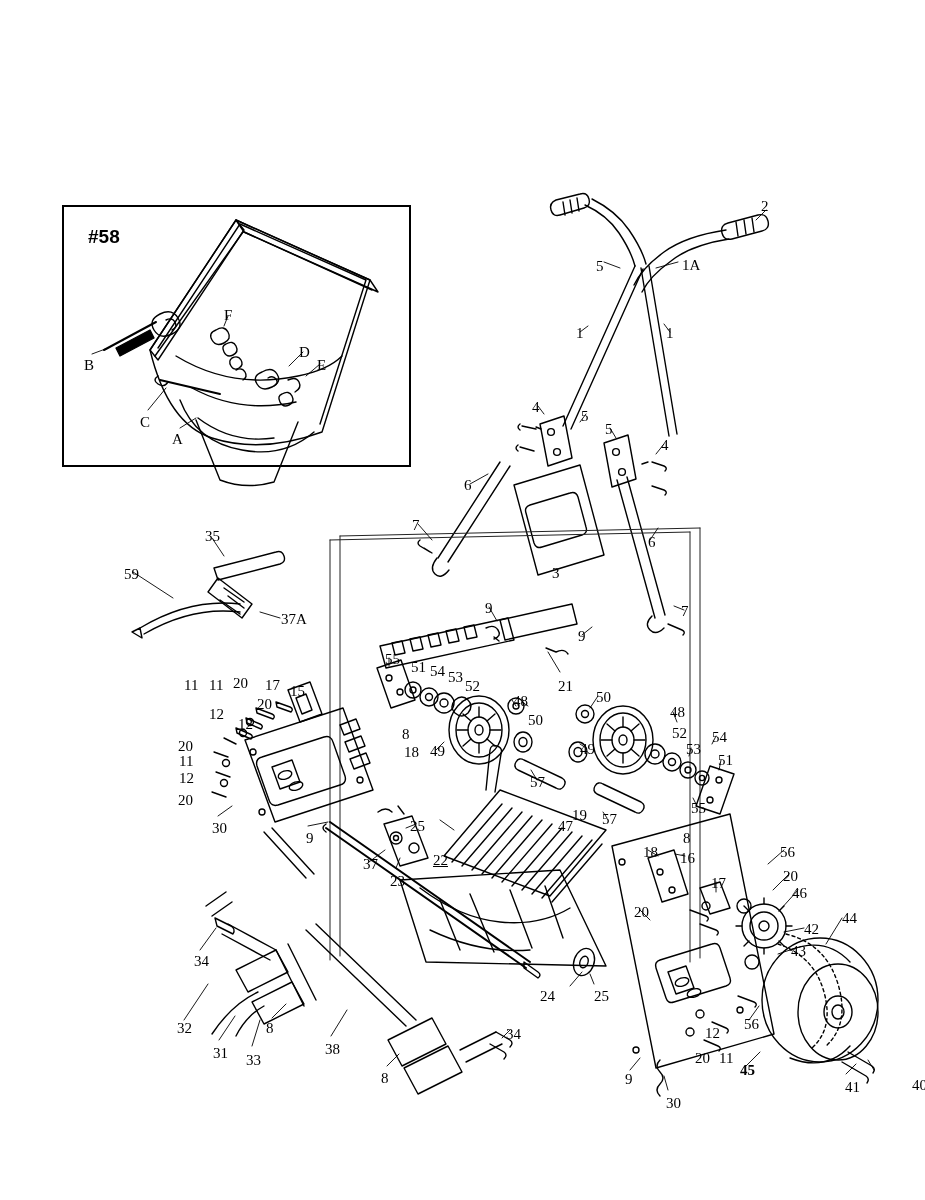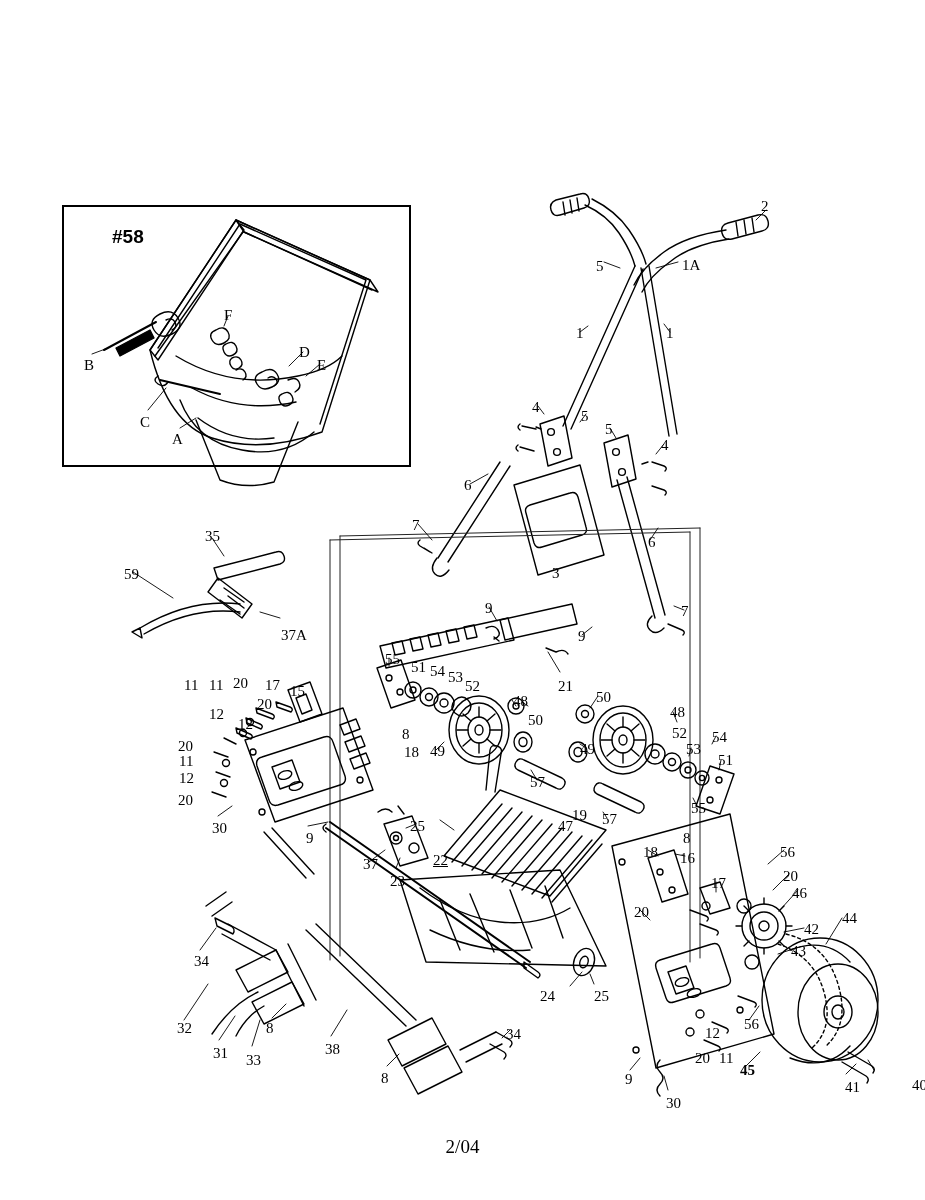--- a/index.html
+++ b/index.html
@@ -1,20 +1,20 @@
 <!DOCTYPE html>
 <html><head>
 <meta charset="utf-8">
 <style>
   html,body{margin:0;padding:0;background:#ffffff;}
   body{width:925px;height:1200px;position:relative;font-family:"Liberation Serif",serif;color:#000;}
   #sheet{position:relative;width:925px;height:1200px;overflow:hidden;}
   svg.layer{position:absolute;left:0;top:0;width:925px;height:1200px;}
   .callout{position:absolute;font-family:"Liberation Serif",serif;font-size:15px;line-height:15px;color:#000;white-space:nowrap;}
-  .inset-label{position:absolute;font-family:"Liberation Sans",sans-serif;font-weight:bold;font-size:19px;margin-left:24px;}
+  .inset-label{position:absolute;font-family:"Liberation Sans",sans-serif;font-weight:bold;font-size:19px;}
   .footer{position:absolute;left:0;width:925px;text-align:center;font-family:"Liberation Serif",serif;font-size:19px;}
   .inset-box{position:absolute;border:2px solid #000;background:#fff;}
 </style>
 </head>
 <body>
 
 <div id="sheet">
 
   <svg class="layer" viewBox="0 0 925 1200">
     <g fill="none" stroke="#000" stroke-width="1.4" stroke-linejoin="round" stroke-linecap="round">
@@ -371,21 +371,21 @@
       <div class="callout" style="left: 661px; top: 438px;">4</div>
       <div class="callout" style="left: 464px; top: 478px;">6</div>
       <div class="callout" style="left: 648px; top: 535px;">6</div>
       <div class="callout" style="left: 412px; top: 518px;">7</div>
       <div class="callout" style="left: 552px; top: 566px;">3</div>
       <div class="callout" style="left: 681px; top: 604px;">7</div>
       <div class="callout" style="left: 485px; top: 601px;">9</div>
       <div class="callout" style="left: 578px; top: 629px;">9</div>
       <div class="callout" style="left: 205px; top: 529px;">35</div>
       <div class="callout" style="left: 124px; top: 567px;">59</div>
-      <div class="callout" style="left: 281px; top: 612px; margin-top: 16px;">37A</div>
+      <div class="callout" style="left: 281px; top: 612px;">37A</div>
       <div class="callout" style="left: 385px; top: 652px;">55</div>
       <div class="callout" style="left: 411px; top: 660px;">51</div>
       <div class="callout" style="left: 430px; top: 664px;">54</div>
       <div class="callout" style="left: 448px; top: 670px;">53</div>
       <div class="callout" style="left: 465px; top: 679px;">52</div>
       <div class="callout" style="left: 513px; top: 694px;">48</div>
       <div class="callout" style="left: 558px; top: 679px;">21</div>
       <div class="callout" style="left: 528px; top: 713px;">50</div>
       <div class="callout" style="left: 596px; top: 690px;">50</div>
       <div class="callout" style="left: 670px; top: 705px;">48</div>
@@ -445,14 +445,13 @@
       <div class="callout" style="left: 194px; top: 954px;">34</div>
       <div class="callout" style="left: 177px; top: 1021px;">32</div>
       <div class="callout" style="left: 213px; top: 1046px;">31</div>
       <div class="callout" style="left: 246px; top: 1053px;">33</div>
       <div class="callout" style="left: 266px; top: 1021px;">8</div>
       <div class="callout" style="left: 325px; top: 1042px;">38</div>
       <div class="callout" style="left: 381px; top: 1071px;">8</div>
       <div class="callout" style="left: 506px; top: 1027px;">34</div>
     </div>
 
-  <div class="footer" style="top:1136px;">2/04</div>
 </div>
 
 </body></html>

